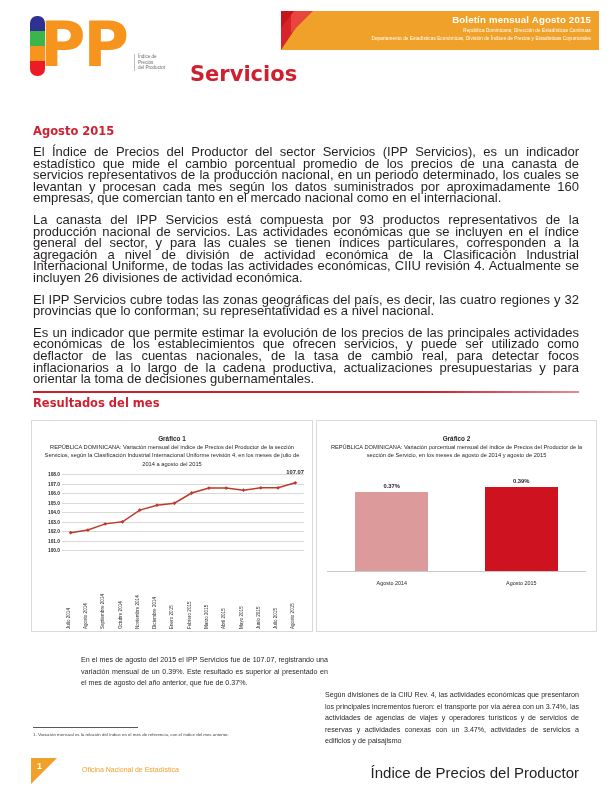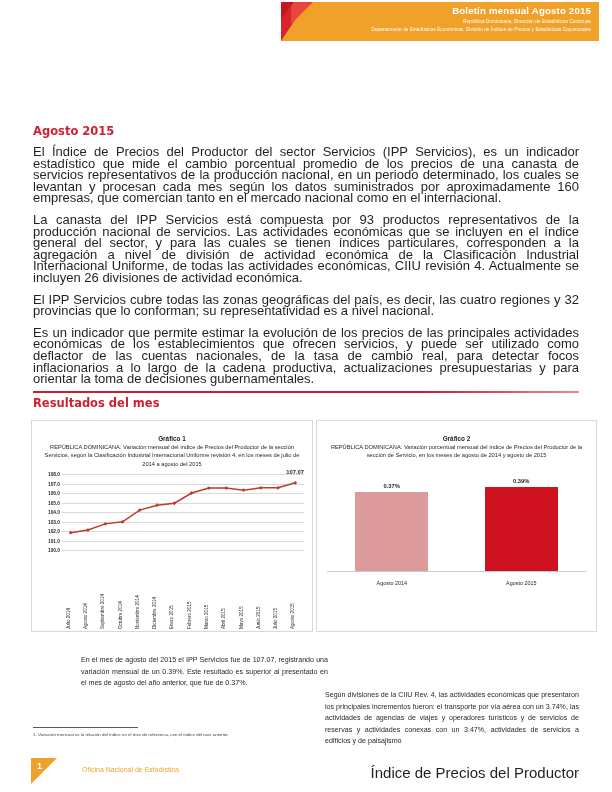--- a/index.html
+++ b/index.html
@@ -9,21 +9,21 @@
     font-family: "Liberation Sans", sans-serif;
     color: #231f20;
     overflow: hidden;
   }
   .page { position: relative; width: 612px; height: 792px; }
 
   
   .header { position: relative; height: 100px; }
 
   .banner {
-    position: absolute; left: 281px; top: 2px;
+    position: absolute; left: 281px; top: 11px;
     width: 318px; height: 39px;
     background: #f0a12a;
     overflow: hidden;
   }
   .banner-red-a {
     position: absolute; left: 0; top: 0;
     width: 0; height: 0;
     border-top: 39px solid #d8232a;
     border-right: 26px solid transparent;
   }
@@ -187,20 +187,31 @@
     font-size: 15px; color: #231f20;
   }
 </style>
 </head>
 <body>
 
 <div class="page">
 
   <div class="header">
 
+    <div class="logo">
+      <div class="logo-i">
+        <i class="seg1"></i>
+          <i class="seg2"></i>
+          <i class="seg3"></i>
+          <i class="seg4"></i>
+      </div>
+      <div class="logo-ipp">PP</div>
+      <div class="logo-tag">Índice de<br>Precios<br>del Productor</div>
+      <div class="servicios">Servicios</div>
+    </div>
 
     <div class="banner">
       <div class="banner-red-a"></div>
       <div class="banner-red-b"></div>
       <div class="banner-red-c"></div>
       <div class="banner-title">Boletín mensual Agosto 2015</div>
       <div class="banner-sub1">República Dominicana, Dirección de Estadísticas Continuas</div>
       <div class="banner-sub2">Departamento de Estadísticas Económicas, División de Índices de Precios y Estadísticas Coyunturales</div>
     </div>
   </div>

